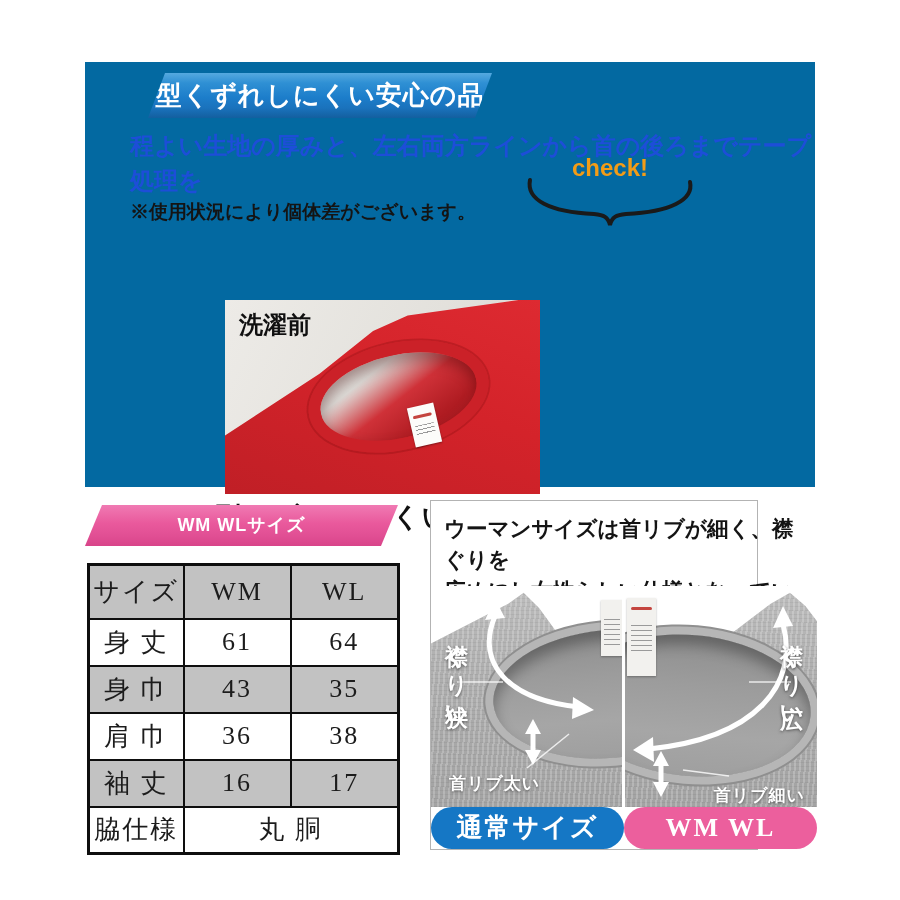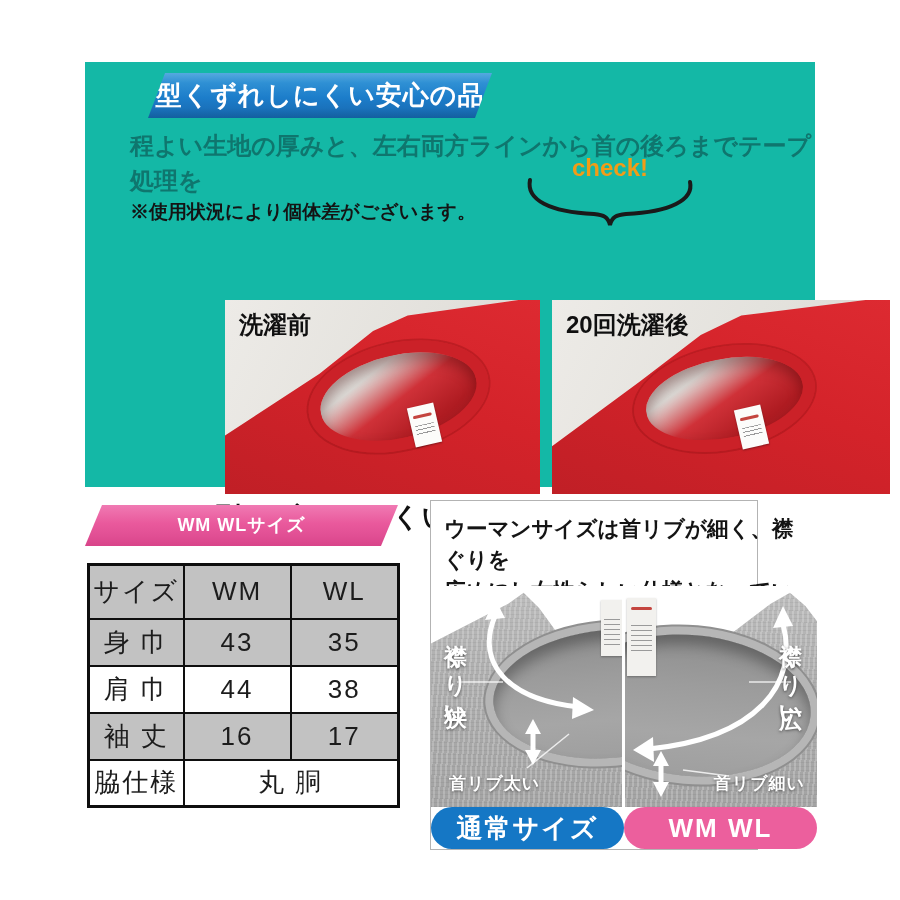--- a/index.html
+++ b/index.html
@@ -3,30 +3,30 @@
 <meta charset="utf-8">
 <style>
   * { margin:0; padding:0; box-sizing:border-box; }
   html,body { background:#fff; }
   .canvas {
     position:relative; width:900px; height:900px; background:#ffffff;
     font-family:"Liberation Sans", sans-serif; overflow:hidden; margin:0 auto;
     color:#161616;
   }
   
-  .panel-top { position:absolute; left:85px; top:62px; width:730px; height:425px; background:#14b8a6; }
+  .panel-top { position:absolute; left:85px; top:62px; width:730px; height:425px; background:#0369a1; }
 
   .banner-blue {
     position:absolute; left:148px; top:73px; width:344px; height:45px;
     clip-path: polygon(17px 0, 100% 0, calc(100% - 17px) 100%, 0 100%);
     background: linear-gradient(180deg,#55a9df 0%, #2f90d4 22%, #1c7dca 55%, #1a72bc 78%, #135f9f 100%);
     color:#fff; font-weight:bold; font-size:26px; text-align:center; line-height:45px;
     letter-spacing:1px;
   }
-  .body-text { position:absolute; left:130px; top:128px; width:690px; font-size:24px; font-weight:bold; line-height:35px; color:#0f766e; }
+  .body-text { position:absolute; left:130px; top:128px; width:690px; font-size:24px; font-weight:bold; line-height:35px; color:#1d4ed8; }
   .body-text span { display:block; }
   .note-text { position:absolute; left:130px; top:199px; font-size:19px; font-weight:bold; color:#141414; }
 
   .check-bubble { position:absolute; left:520px; top:150px; width:180px; height:78px; }
   .check-word { position:absolute; left:0; top:4px; width:100%; text-align:center; color:#f29c17; font-weight:bold; font-size:24px; }
   .check-brace { position:absolute; left:0; bottom:0; }
 
   
   .ph { position:absolute; top:238px; height:194px; overflow:hidden;
         background:linear-gradient(115deg,#edebe7 0%, #e3e1dc 55%, #d6d4cf 100%); }
@@ -59,37 +59,37 @@
 
   
   .banner-pink {
     position:absolute; left:85px; top:505px; width:313px; height:41px;
     clip-path: polygon(17px 0, 100% 0, calc(100% - 17px) 100%, 0 100%);
     background: linear-gradient(180deg,#f07ab3 0%, #e9599c 45%, #e14f94 75%, #d84489 100%);
     color:#fff; font-weight:bold; font-size:18px; text-align:center; line-height:41px; letter-spacing:1px;
   }
 
   
-  .size-table { position:absolute; left:87px; top:563px; border-collapse:collapse; table-layout:fixed; }
+  .size-table { position:absolute; left:87px; top:563px; border-collapse:collapse; table-layout:fixed;font-family:Liberation Serif, serif; }
   .size-table td, .size-table th {
     border:2px solid #0e0e0e; text-align:center; font-weight:normal;
     font-size:26px; color:#1c1c1c; letter-spacing:2px;
   }
   .size-table { border:3px solid #0e0e0e; }
   .size-table .c1 { width:95px; }
   .size-table .c2 { width:107px; }
   .size-table .c3 { width:108px; }
   .size-table tr { height:47px; }
   .size-table tr.hd { height:54px; }
   .gray { background:#c2c2c2; }
   .white { background:#ffffff; }
 
   
   .woman-box { position:absolute; left:430px; top:500px; width:328px; height:350px;
-               background:#fff; border:1px solid #b3b3b3; }
+               background:#fff; border:1px solid #b3b3b3;font-family:Liberation Serif, serif; }
   .woman-desc { position:absolute; left:13px; top:13px; width:370px; font-size:21.5px; font-weight:bold; line-height:31px; color:#141414; }
   .woman-desc span { display:block; }
 
   .compare { position:absolute; left:0; top:85px; width:386px; height:221px; overflow:hidden; background:#fff; }
   .half { position:absolute; top:0; width:193px; height:221px; overflow:hidden; background:#fff; }
   .half-l { left:0; } .half-r { left:193px; }
   .fabric { position:absolute; inset:0;
     background-image:
       repeating-linear-gradient(95deg, rgba(255,255,255,.20) 0 2px, rgba(255,255,255,0) 2px 5px),
       repeating-linear-gradient(0deg, rgba(0,0,0,.05) 0 1px, transparent 1px 4px),
@@ -118,21 +118,21 @@
     color:#fff; font-weight:bold; font-size:23px; letter-spacing:3px;
     text-shadow:0 1px 3px rgba(0,0,0,.5); z-index:8;
   }
   .v-narrow { left:10px; top:40px; }
   .v-wide   { right:10px; top:40px; }
   .h-label {
     position:absolute; color:#fff; font-weight:bold; font-size:17px;
     text-shadow:0 1px 3px rgba(0,0,0,.5); z-index:8; letter-spacing:1px;
   }
   .h-thick { left:18px; bottom:12px; }
-  .h-thin  { right:12px; bottom:12px;margin-top:11px; }
+  .h-thin  { right:12px; bottom:0;margin-top:11px; }
 
   .bars { position:absolute; left:0; top:306px; width:386px; height:42px; }
   .bar { position:absolute; top:0; width:193px; height:42px; color:#fff; font-weight:bold;
          font-size:26px; text-align:center; line-height:42px; letter-spacing:2px;border-radius:21px; }
   .bar-blue { left:0; background:#1577c5; }
   .bar-pink { left:193px; background:#ec5f9d; }
 </style>
 </head>
 <body>
 
@@ -143,29 +143,20 @@
     <div class="ph ph-left">
       <div class="shirt"></div>
       <div class="collar"></div>
       <div class="care-tag">
           <i></i>
           <em></em>
         </div>
       <div class="ph-label">洗濯前</div>
     </div>
 
-    <div class="ph ph-right">
-      <div class="shirt"></div>
-      <div class="collar"></div>
-      <div class="care-tag">
-          <i></i>
-          <em></em>
-        </div>
-      <div class="ph-label">20回洗濯後</div>
-    </div>
 
     <div class="caption-bottom">型くずれしにくい安心の品質</div>
   </div>
 
   <div class="banner-blue">型くずれしにくい安心の品質</div>
 
   <div class="body-text">
     <span>程よい生地の厚みと、左右両方ラインから首の後ろまでテープ処理を</span>
   </div>
 
@@ -181,27 +172,32 @@
   <div class="banner-pink">WM WLサイズ</div>
 
   <table class="size-table">
     <tbody>
         <tr class="hd">
       <td class="c1 gray">サイズ</td>
       <td class="c2 gray">WM</td>
       <td class="c3 gray">WL</td>
     </tr>
     <tr>
+      <td class="white">身 丈</td>
+      <td class="white">61</td>
+      <td class="white">64</td>
+    </tr>
+    <tr>
       <td class="gray">身 巾</td>
       <td class="gray">43</td>
       <td class="gray">35</td>
     </tr>
     <tr>
       <td class="white">肩 巾</td>
-      <td class="white">44</td>
+      <td class="white">36</td>
       <td class="white">38</td>
     </tr>
     <tr>
       <td class="gray">袖 丈</td>
       <td class="gray">16</td>
       <td class="gray">17</td>
     </tr>
     <tr>
       <td class="white">脇仕様</td>
       <td class="white" colspan="2">丸 胴</td>

